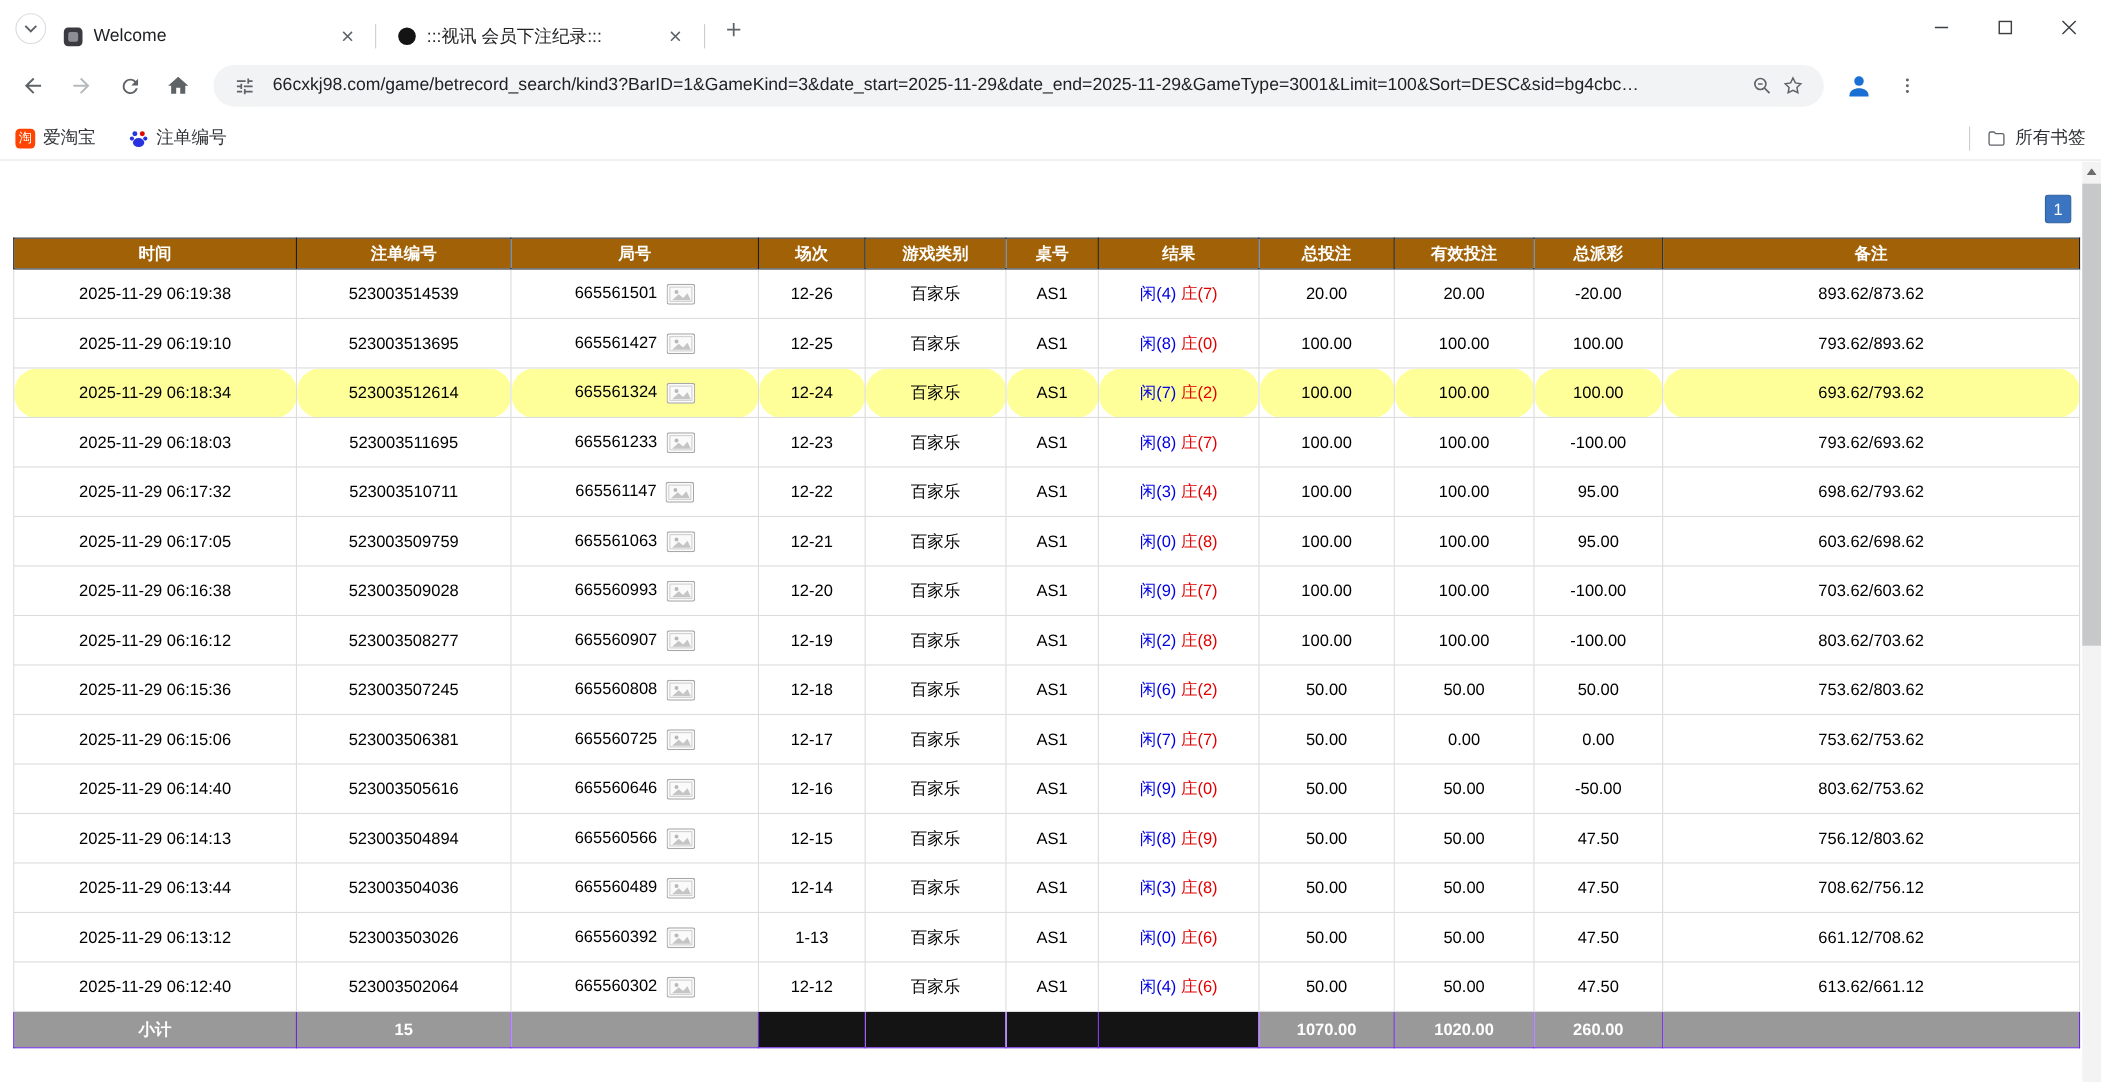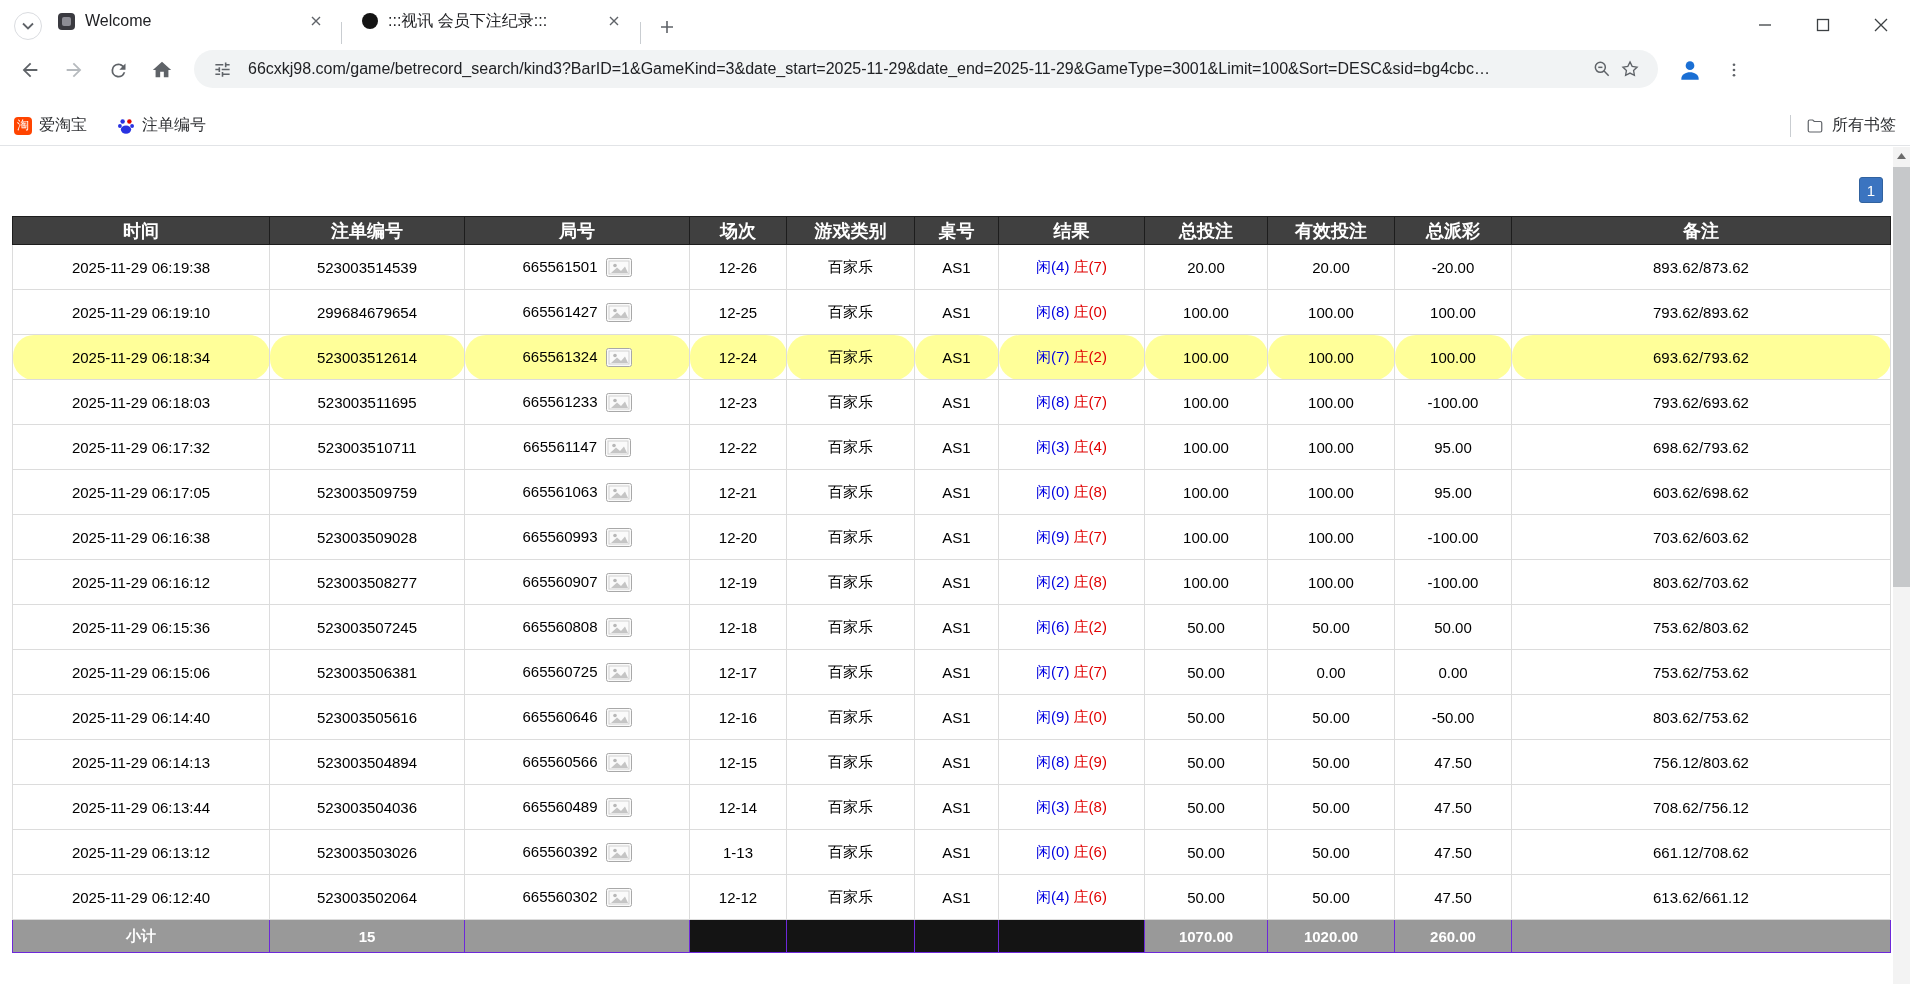--- a/index.html
+++ b/index.html
@@ -9,38 +9,38 @@
     font-family:"Liberation Sans", sans-serif;
     background:#fff; position:relative;
   }
 
   
   .tabstrip { position:absolute; top:0; left:0; width:1910px; height:50px; background:#fff; }
   .tab-search {
     position:absolute; left:14px; top:12px; width:28px; height:28px; border-radius:50%;
     border:1px solid #dadce0; display:flex; align-items:center; justify-content:center; background:#fff;
   }
-  .tab { position:absolute; top:0; height:42px; display:flex; align-items:center; padding:0 10px 0 14px; background:#fff; border-radius:10px 10px 0 0; }
+  .tab { position:absolute; top:12px; height:42px; display:flex; align-items:center; padding:0 10px 0 14px; background:#fff; border-radius:10px 10px 0 0; }
   .tab-1 { left:44px; width:292px; }
   .tab-2 { left:348px; width:286px; }
   .tab-title { font-size:16px; color:#202124; margin-left:10px; white-space:nowrap; overflow:hidden; flex:1; }
   .tab-close { margin-left:8px; width:20px; height:20px; display:flex; align-items:center; justify-content:center; border-radius:50%; }
   .fav-welcome { width:17px; height:17px; border-radius:4px; background:#3a3a40; flex:0 0 auto; position:relative; }
   .fav-welcome::after { content:""; position:absolute; left:4px; top:4px; width:9px; height:9px; background:#8d8d95; border-radius:2px; }
   .fav-bet { width:16px; height:16px; border-radius:50%; background:#141414; flex:0 0 auto; }
   .tabsep { position:absolute; top:22px; width:1px; height:22px; background:#c9cdd1; }
   .sep-1 { left:341px; } .sep-2 { left:640px; }
   .newtab { position:absolute; left:652px; top:12px; width:30px; height:30px; border-radius:50%; display:flex; align-items:center; justify-content:center; }
   .wincontrols { position:absolute; right:0; top:0; display:flex; height:50px; }
   .wc { width:58px; height:50px; display:flex; align-items:center; justify-content:center; }
 
   
   .toolbar {
     position:absolute; top:50px; left:0; width:1764px; height:56px; background:#fff;
-    display:flex; align-items:flex-start; padding:0 8px;
+    display:flex; align-items:center; padding:0 8px;
   }
   .navbtn { width:40px; height:40px; border-radius:50%; display:flex; align-items:center; justify-content:center; margin:0 2px; flex:0 0 auto; }
   .omnibox {
     flex:1; height:38px; margin:0 10px; background:#f1f3f4; border-radius:19px;
     display:flex; align-items:center; padding:0 14px; min-width:0;
   }
   .urltext { flex:1; font-size:16px; color:#202124; white-space:nowrap; overflow:hidden; margin:0 12px; }
   .obicon { flex:0 0 auto; display:flex; align-items:center; justify-content:center; width:28px; height:28px; }
 
   
@@ -57,21 +57,21 @@
   
   .content { position:absolute; top:147px; left:0; width:1910px; height:837px; background:#fff; }
   .pager {
     position:absolute; left:1859px; top:30px; width:24px; height:26px;
     background:#3b74c0; border:1px solid #31629f; border-radius:3px;
     color:#fff; font-size:15px; display:flex; align-items:center; justify-content:center;
   }
 
   table.bet { position:absolute; left:12px; top:69px; width:1878px; border-collapse:collapse; table-layout:fixed; }
   table.bet th {
-    background:#404040; color:#fff; font-size:18px; font-weight:bold;
+    background:#a16207; color:#fff; font-size:15px; font-weight:bold;
     height:28px; border:1px solid #1d1d1d; text-align:center; padding:0 4px; overflow:hidden;
   }
   table.bet td {
     height:45px; border:1px solid #dcdcdc; background:#fff;
     font-size:15px; color:#000; text-align:center; padding:0 6px; overflow:hidden; white-space:nowrap;
   }
   tr.highlight td { background:#ffff99;border-radius:21px; }
   .player { color:#0000e0; }
   .banker { color:#e00000; }
   td.amt-link { color:#0a58c8; cursor:pointer; }
@@ -280,21 +280,21 @@
           <td>百家乐</td>
           <td>AS1</td>
           <td><span class="player">闲(4)</span> <span class="banker">庄(7)</span></td>
           <td class="amt-link">20.00</td>
           <td>20.00</td>
           <td class="neg">-20.00</td>
           <td>893.62/873.62</td>
         </tr>
         <tr>
           <td>2025-11-29 06:19:10</td>
-          <td>299684679654</td>
+          <td>523003513695</td>
           <td><span class="roundwrap">
               <span>665561427</span>
               <span class="replay">
                 <svg width="26" height="19" viewBox="0 0 26 19">
                   <rect x="0.5" y="0.5" width="25" height="18" rx="2" fill="#fafafa" stroke="#a8a8a8"></rect>
                   <rect x="3" y="3" width="20" height="13" fill="none" stroke="#d2d2d2"></rect>
                   <circle cx="9" cy="7.5" r="1.8" fill="#b8b8b8"></circle>
                   <path d="M5 15 L11 9.5 L15 13 L19 8.5 L22 15 Z" fill="#c5c5c5"></path>
                 </svg>
               </span>

